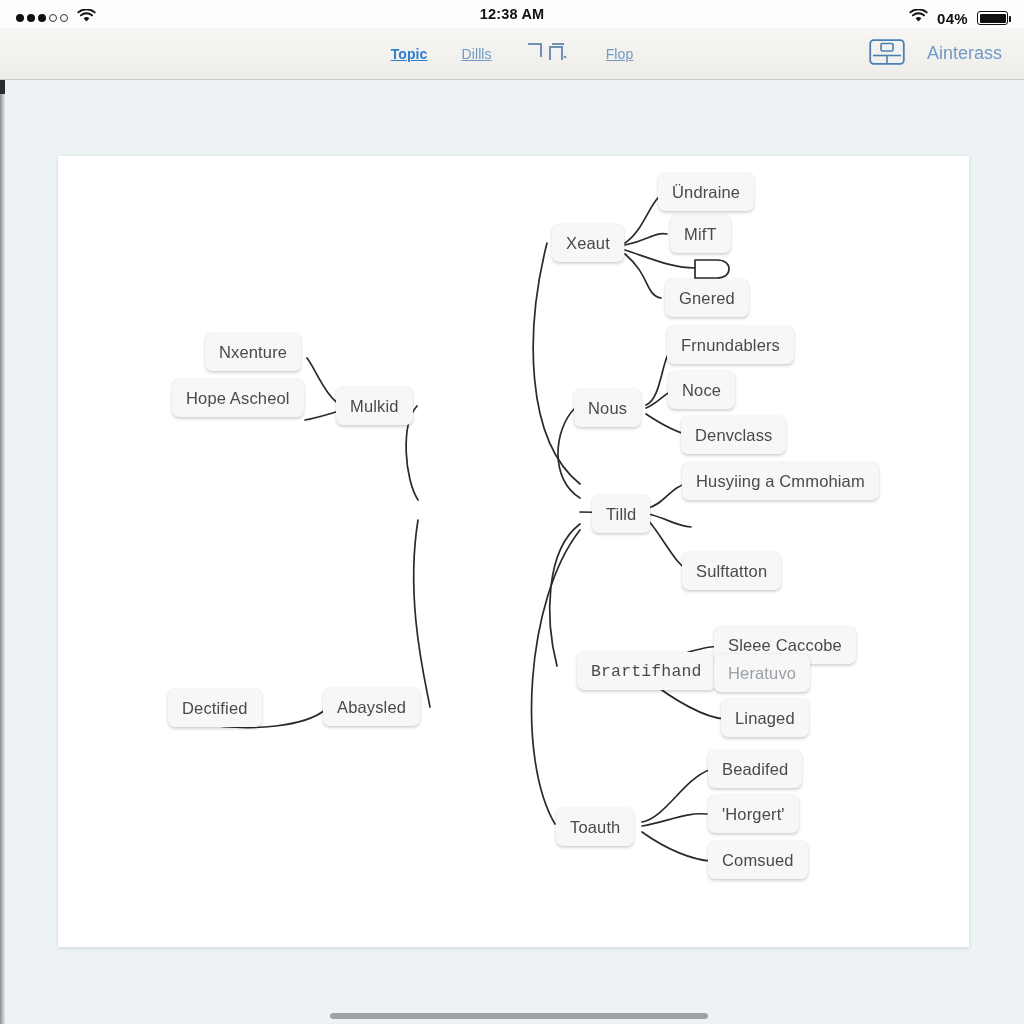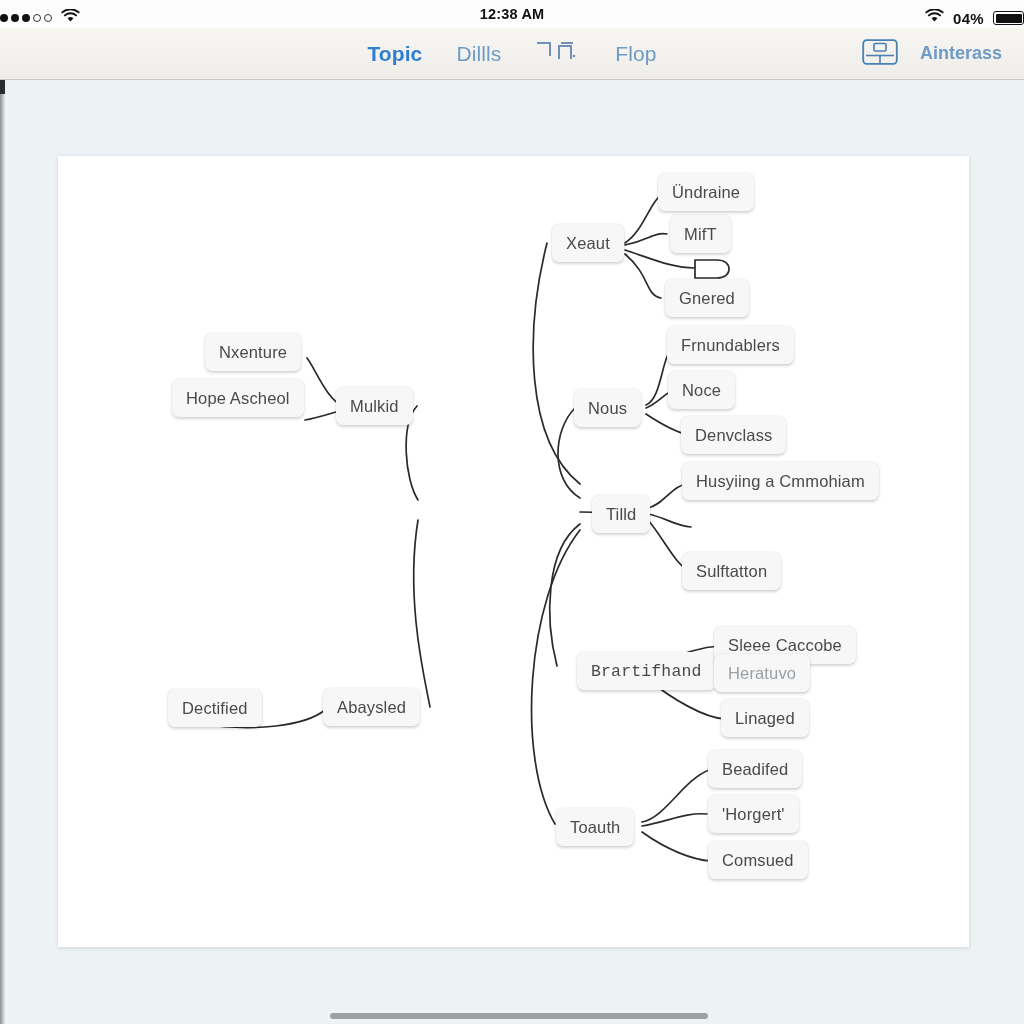--- a/index.html
+++ b/index.html
@@ -8,21 +8,21 @@
     font-family: "Liberation Sans", sans-serif;
     background: #eef2f5;
   }
   #screen { position: relative; width: 1024px; height: 1024px; background: #eaf0f4; }
 
   
   #status-bar {
     position: absolute; left: 0; top: 0; width: 1024px; height: 28px;
     background: #fdfdfd;
     display: flex; align-items: center; justify-content: space-between;
-    padding: 0 0;
+    padding: 0 16px;
   }
   .sb-left, .sb-right { display: flex; align-items: center; gap: 9px; margin-top: 8px; }
   .sig-dots { display: flex; align-items: center; gap: 3px; }
   .sig-dots i { display: block; width: 8px; height: 8px; border-radius: 50%; background: #111; }
   .sig-dots i.off { background: transparent; border: 1.4px solid #333; width: 8px; height: 8px; }
   .wifi { display: block; }
   #clock { position: absolute; left: 0; right: 0; text-align: center;
            font-size: 14.5px; font-weight: 600; color: #111; letter-spacing: .2px; }
   #battery-pct { font-size: 15px; font-weight: 600; color: #111; letter-spacing: .3px; }
   .batt { width: 31px; height: 14px; border: 1.6px solid #111; border-radius: 3px;
@@ -36,24 +36,24 @@
     position: absolute; left: 0; top: 28px; width: 1024px; height: 52px;
     background: linear-gradient(180deg,#f7f6f3 0%,#f2f1ee 55%,#eeede9 100%);
     border-bottom: 1px solid #c9c9c9;
     display: flex; align-items: center;
   }
   .tb-left { display: flex; align-items: center; gap: 26px; padding-left: 26px; }
   #back-label { font-size: 19px; font-weight: 700; color: #1a1a1a; letter-spacing: .2px; }
   .tb-center { position: absolute; left: 0; right: 0; display: flex;
                align-items: center; justify-content: center; gap: 34px; pointer-events: none; }
   .tb-center > * { pointer-events: auto; }
-  .tab { font-size: 21px; color: #6f9ac4; letter-spacing: .1px; }
+  .tab { font-size: 14px; color: #6f9ac4; letter-spacing: .1px; text-decoration: underline; }
   .tab.active { color: #2f7fd0; font-weight: 700; }
   .tb-right { position: absolute; right: 22px; display: flex; align-items: center; gap: 22px; }
-  #right-action-label { font-size: 18px; color: #6f9ac4; font-weight: bold; }
+  #right-action-label { font-size: 18px; color: #6f9ac4; }
 
   
   #left-edge { position: absolute; left: 0; top: 80px; width: 5px; height: 944px;
                background: linear-gradient(90deg,#8b8f92 0%,#c8cdd0 70%,#e4e9ec 100%); }
   #corner-mark { position: absolute; left: 0; top: 80px; width: 9px; height: 14px; background: #2a2d30; }
 
   
   #canvas-area { position: absolute; left: 5px; top: 80px; width: 1019px; height: 944px;
                  background: #edf2f5; overflow: hidden; }
   #paper { position: absolute; left: 53px; top: 76px; width: 911px; height: 791px;

